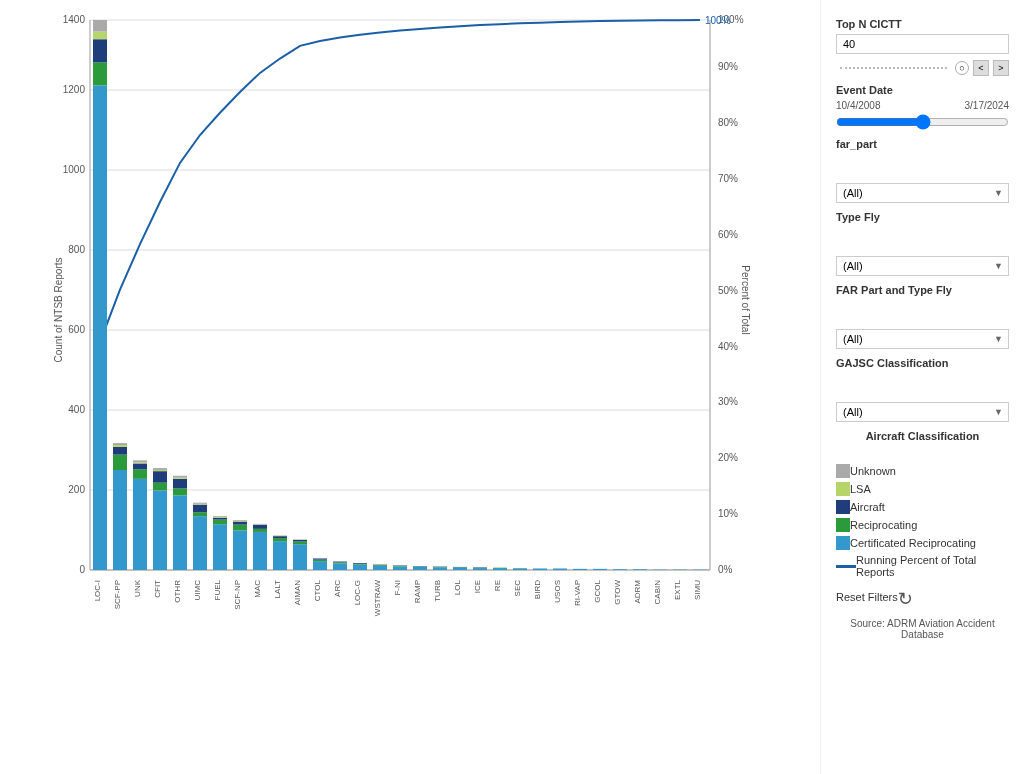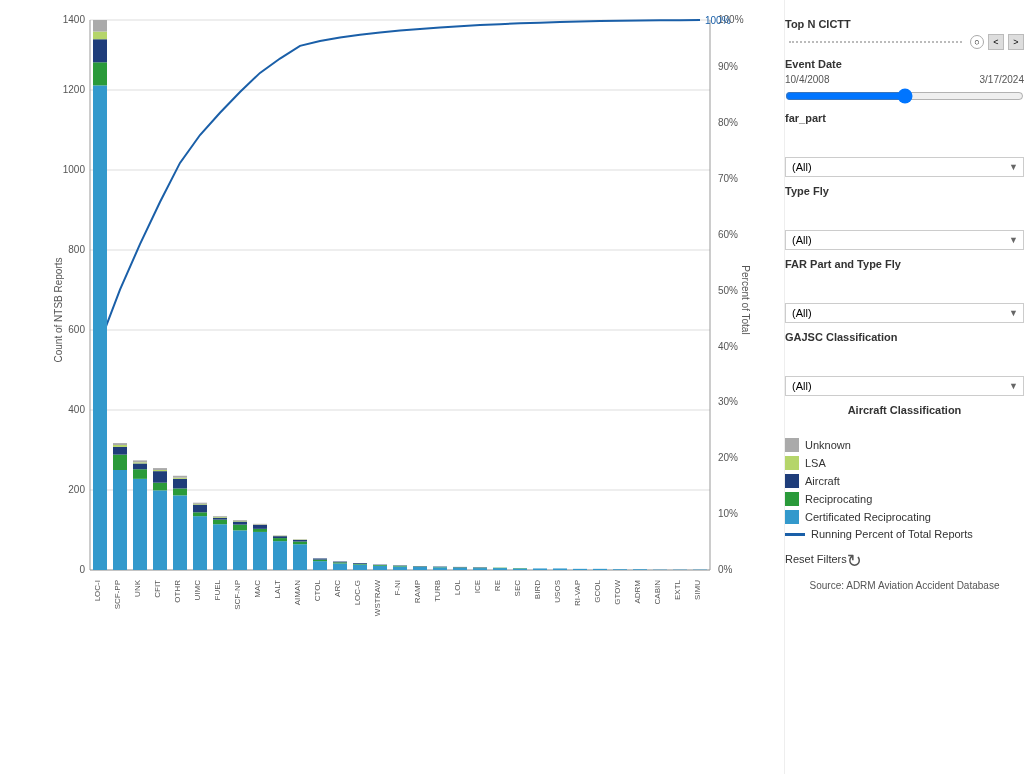--- a/index.html
+++ b/index.html
@@ -9,37 +9,37 @@
     
     .header { display: flex; align-items: center; padding: 10px 20px; border-bottom: 1px solid #eee; }
     .logo { font-size: 28px; font-weight: bold; color: #1a3a6b; margin-right: 20px; }
     .logo span.ga { color: #1a3a6b; }
     .title { flex: 1; text-align: center; font-size: 20px; font-weight: bold; color: #1a3a6b; }
     
     .main { display: flex; flex: 1; }
     
     .chart-area { flex: 1; padding: 10px 10px 10px 50px; position: relative; }
     
-    .sidebar { width: 240px; padding: 10px 0; border-left: 1px solid #eee; font-size: 11px; }
+    .sidebar { width: 204px; padding: 10px 15px; border-left: 1px solid #eee; font-size: 11px; }
     
     
     .sidebar-label { font-weight: bold; font-size: 11px; color: #333; margin-bottom: 4px; margin-top: 8px; }
     
     .input-box { border: 1px solid #ccc; padding: 3px 6px; font-size: 11px; width: 100%; margin-bottom: 4px; }
     .slider-row { display: flex; align-items: center; gap: 4px; margin-top: 2px; }
     .slider-arrow { background: #ddd; border: 1px solid #bbb; width: 16px; height: 16px; display: flex; align-items: center; justify-content: center; font-size: 9px; cursor: pointer; }
     
     .date-row { display: flex; justify-content: space-between; font-size: 10px; color: #555; margin-bottom: 3px; }
     .select-wrapper { position: relative; margin-bottom: 6px; margin-top: 33px; }
     .select-wrapper::after { content: '▼'; position: absolute; right: 6px; top: 50%; transform: translateY(-50%); font-size: 9px; color: #666; pointer-events: none; }
     .select-wrapper select { width: 100%; border: 1px solid #ccc; padding: 3px 20px 3px 6px; font-size: 11px; background: #fff; appearance: none; -webkit-appearance: none; }
     
     .legend { margin-top: 8px; }
     .legend-title { font-weight: bold; font-size: 11px; text-align: center; margin-bottom: 22px; color: #333; }
-    .legend-item { display: flex; align-items: center; gap: 6px; margin-bottom: 4px; font-size: 11px; color: #333; }
+    .legend-item { display: flex; align-items: center; margin-bottom: 4px; font-size: 11px; color: #333; }
     .legend-swatch { width: 14px; height: 14px; flex-shrink: 0; }
     
     .reset-btn { display: flex; flex-direction: row; align-items: center; margin-top: 10px; cursor: pointer; }
     .reset-label { font-size: 11px; color: #333; margin-bottom: 4px; }
     .reset-icon { font-size: 18px; color: #555; }
     
     .source-text { font-size: 10px; color: #555; margin-top: 8px; text-align: center; }
     
     
     .dotted-track { border-top: 2px dotted #bbb; flex: 1; margin: 0 4px; }
@@ -235,20 +235,21 @@
       <text x="655" y="14" font-size="10" fill="#1a5fa8">100%</text>
         </svg>
       
       
     </div>
 
     <div class="sidebar">
       
       
       <div class="sidebar-label">Top N CICTT</div>
+      <input class="input-box" type="text" value="40" style="">
       <div class="slider-row">
         <div class="dotted-track"></div>
         <div class="slider-arrow" style="border-radius:50%; width:14px; height:14px; background:#fff; border:1px solid #aaa;">○</div>
         <div class="slider-arrow">&lt;</div>
         <div class="slider-arrow">&gt;</div>
       </div>
       
       
       <div class="sidebar-label">Event Date</div>
       <div class="date-row">

